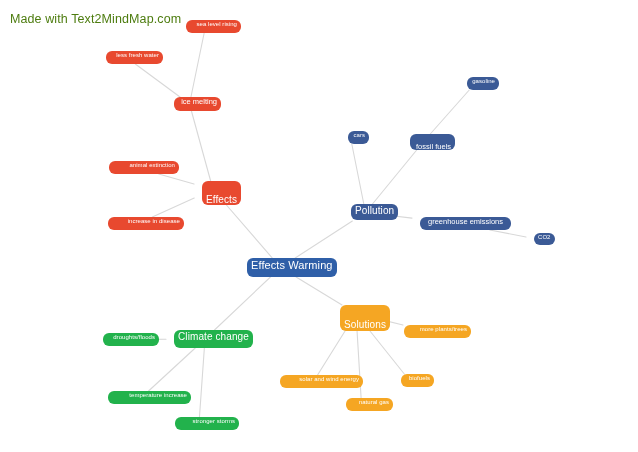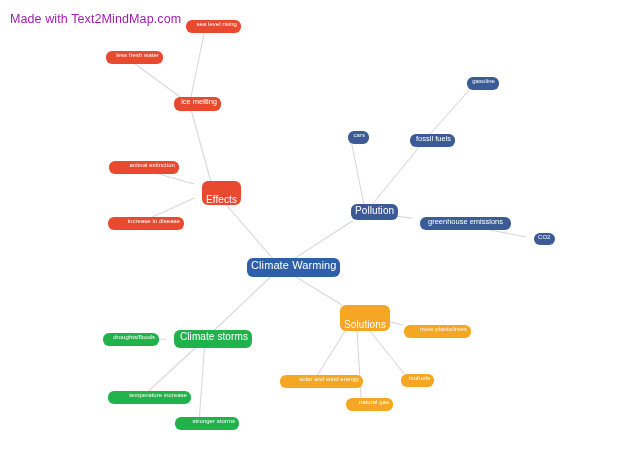--- a/index.html
+++ b/index.html
@@ -22,21 +22,21 @@
     top: 0;
     width: 638px;
     height: 452px;
     pointer-events: none;
   }
   #watermark {
     position: absolute;
     left: 10px;
     top: 12px;
     font-size: 12.5px;
-    color: #a21caf;
+    color: #4d7c0f;
     letter-spacing: 0.1px;
     white-space: nowrap;
   }
   .node {
     position: absolute;
     color: #ffffff;
     white-space: nowrap;
     border-radius: 6px;
     box-sizing: border-box;
     line-height: 1.05;
@@ -95,34 +95,34 @@
       <line x1="204.36" y1="348.00" x2="199.46" y2="417.00" stroke="#d8d8d8" stroke-width="1.1" stroke-linecap="round"></line>
       <line x1="380.00" y1="319.38" x2="402.96" y2="325.00" stroke="#d8d8d8" stroke-width="1.1" stroke-linecap="round"></line>
       <line x1="362.79" y1="322.00" x2="404.31" y2="374.00" stroke="#d8d8d8" stroke-width="1.1" stroke-linecap="round"></line>
       <line x1="356.51" y1="322.00" x2="361.11" y2="398.00" stroke="#d8d8d8" stroke-width="1.1" stroke-linecap="round"></line>
       <line x1="350.69" y1="322.00" x2="317.56" y2="375.00" stroke="#d8d8d8" stroke-width="1.1" stroke-linecap="round"></line>
     </svg>
 
   <div id="watermark">Made with Text2MindMap.com</div>
 
   <div id="nodes">
-      <div class="node n-root c-root" style="left: 239px; top: 258px; min-width: 83px; height: 19px; line-height: 15px; padding: 0px 4px;">Climate Warming</div>
+      <div class="node n-root c-root" style="left: 239px; top: 258px; min-width: 83px; height: 19px; line-height: 15px; padding: 0px 4px;">Effects Warming</div>
       <div class="node n-hub c-red" style="left: 194px; top: 181px; min-width: 38px; height: 17px; line-height: 13px; padding: 12px 4px;">Effects</div>
       <div class="node n-mid c-red" style="left: 166px; top: 97px; min-width: 47px; height: 14px; line-height: 10px; padding: 0px 4px;">ice melting</div>
       <div class="node n-leaf c-red" style="left: 178px; top: 20px; min-width: 55px; height: 13px; line-height: 9px; padding: 0px 4px;">sea level rising</div>
       <div class="node n-leaf c-red" style="left: 98px; top: 51px; min-width: 57px; height: 13px; line-height: 9px; padding: 0px 4px;">less fresh water</div>
       <div class="node n-leaf c-red" style="left: 101px; top: 161px; min-width: 70px; height: 13px; line-height: 9px; padding: 0px 4px;">animal extinction</div>
       <div class="node n-leaf c-red" style="left: 100px; top: 217px; min-width: 76px; height: 13px; line-height: 9px; padding: 0px 4px;">increase in disease</div>
       <div class="node n-hub c-blue" style="left: 343px; top: 204px; min-width: 45px; height: 16px; line-height: 13px; padding: 0px 4px;">Pollution</div>
       <div class="node n-leaf c-blue" style="left: 340px; top: 131px; min-width: 21px; height: 13px; line-height: 9px; padding: 0px 4px;">cars</div>
-      <div class="node n-mid c-blue" style="left: 402px; top: 134px; min-width: 45px; height: 13px; line-height: 9px; padding: 0px 4px;">fossil fuels</div>
+      <div class="node n-mid c-blue" style="left: 402px; top: 134px; min-width: 45px; height: 13px; line-height: 9px; padding: 8px 4px;">fossil fuels</div>
       <div class="node n-leaf c-blue" style="left: 459px; top: 77px; min-width: 32px; height: 13px; line-height: 9px; padding: 0px 4px;">gasoline</div>
       <div class="node n-mid c-blue" style="left: 412px; top: 217px; min-width: 89px; height: 13px; line-height: 9px; padding: 0px 8px;">greenhouse emissions</div>
       <div class="node n-leaf c-blue" style="left: 526px; top: 233px; min-width: 20px; height: 12px; line-height: 8px; padding: 0px 4px;">CO2</div>
-      <div class="node n-hub c-green" style="left: 166px; top: 330px; min-width: 78px; height: 18px; line-height: 14px; padding: 0px 4px;">Climate storms</div>
+      <div class="node n-hub c-green" style="left: 166px; top: 330px; min-width: 78px; height: 18px; line-height: 14px; padding: 0px 4px;">Climate change</div>
       <div class="node n-leaf c-green" style="left: 95px; top: 333px; min-width: 56px; height: 13px; line-height: 9px; padding: 0px 4px;">droughts/floods</div>
       <div class="node n-leaf c-green" style="left: 100px; top: 391px; min-width: 83px; height: 13px; line-height: 9px; padding: 0px 4px;">temperature increase</div>
       <div class="node n-leaf c-green" style="left: 167px; top: 417px; min-width: 64px; height: 13px; line-height: 9px; padding: 0px 4px;">stronger storms</div>
       <div class="node n-hub c-orange" style="left: 332px; top: 305px; min-width: 48px; height: 17px; line-height: 13px; padding: 13px 4px;">Solutions</div>
       <div class="node n-leaf c-orange" style="left: 396px; top: 325px; min-width: 67px; height: 13px; line-height: 9px; padding: 0px 4px;">more plants/trees</div>
       <div class="node n-leaf c-orange" style="left: 393px; top: 374px; min-width: 33px; height: 13px; line-height: 9px; padding: 0px 4px;">biofuels</div>
       <div class="node n-leaf c-orange" style="left: 338px; top: 398px; min-width: 47px; height: 13px; line-height: 9px; padding: 0px 4px;">natural gas</div>
       <div class="node n-leaf c-orange" style="left: 272px; top: 375px; min-width: 83px; height: 13px; line-height: 9px; padding: 0px 4px;">solar and wind energy</div>
     </div>
 

